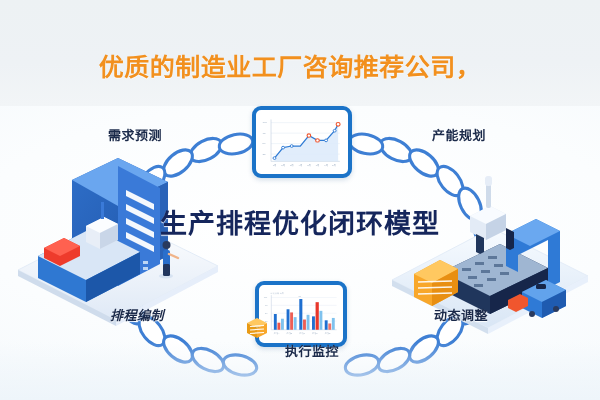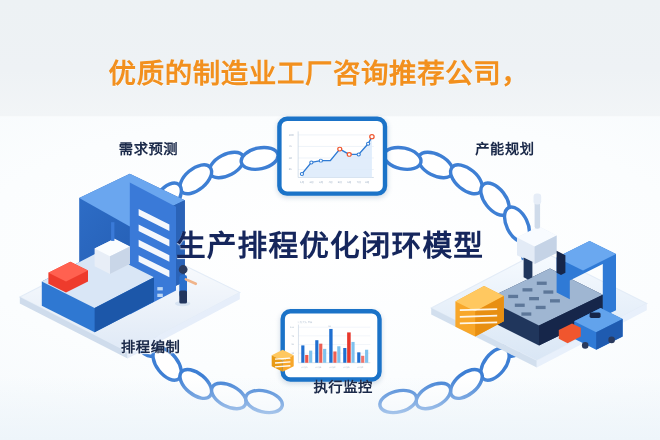--- a/index.html
+++ b/index.html
@@ -54,21 +54,21 @@
   }
 
   
   .node-label{
     position:absolute;font-size:13px;font-weight:bold;color:#1b2a4a;
     z-index:22;white-space:nowrap;letter-spacing:.5px;
     text-shadow:0 1px 1px rgba(255,255,255,.95);
   }
   .lbl-tl{left:108px;top:125px;}
   .lbl-tr{left:432px;top:125px;}
-  .lbl-bl{left:110px;top:305px;}
+  .lbl-bl{left:110px;top:305px;font-style:italic;}
   .lbl-br{left:434px;top:305px;}
   .lbl-bc{left:0;top:341px;width:600px;text-align:center;margin-left:12px;}
 
   
   .tablet{
     position:absolute;z-index:21;
     border:4px solid #1b73c8;border-radius:9px;
     background:#ffffff;
     box-shadow:0 2px 5px rgba(20,70,130,.18);
     box-sizing:border-box;
@@ -302,20 +302,21 @@
         <circle cx="556" cy="203" r="3" fill="#2a3a5e"></circle>
       </g>
     </svg>
   </div>
 
   <div class="center-title">生产排程优化闭环模型</div>
 
   <div class="node-label lbl-tr">产能规划</div>
   <div class="node-label lbl-tl">需求预测</div>
   <div class="node-label lbl-bl">排程编制</div>
+  <div class="node-label lbl-br">动态调整</div>
   <div class="node-label lbl-bc">执行监控</div>
 
   <div class="tablet tablet-top">
     <div class="tablet-screen">
       <svg class="mini-chart" viewBox="0 0 100 72" preserveAspectRatio="none">
         <rect x="0" y="0" width="100" height="72" fill="#ffffff"></rect>
 
         <g stroke="#e4ecf5" stroke-width="0.7">
           <line x1="14" y1="12" x2="94" y2="12"></line>
           <line x1="14" y1="25" x2="94" y2="25"></line>

